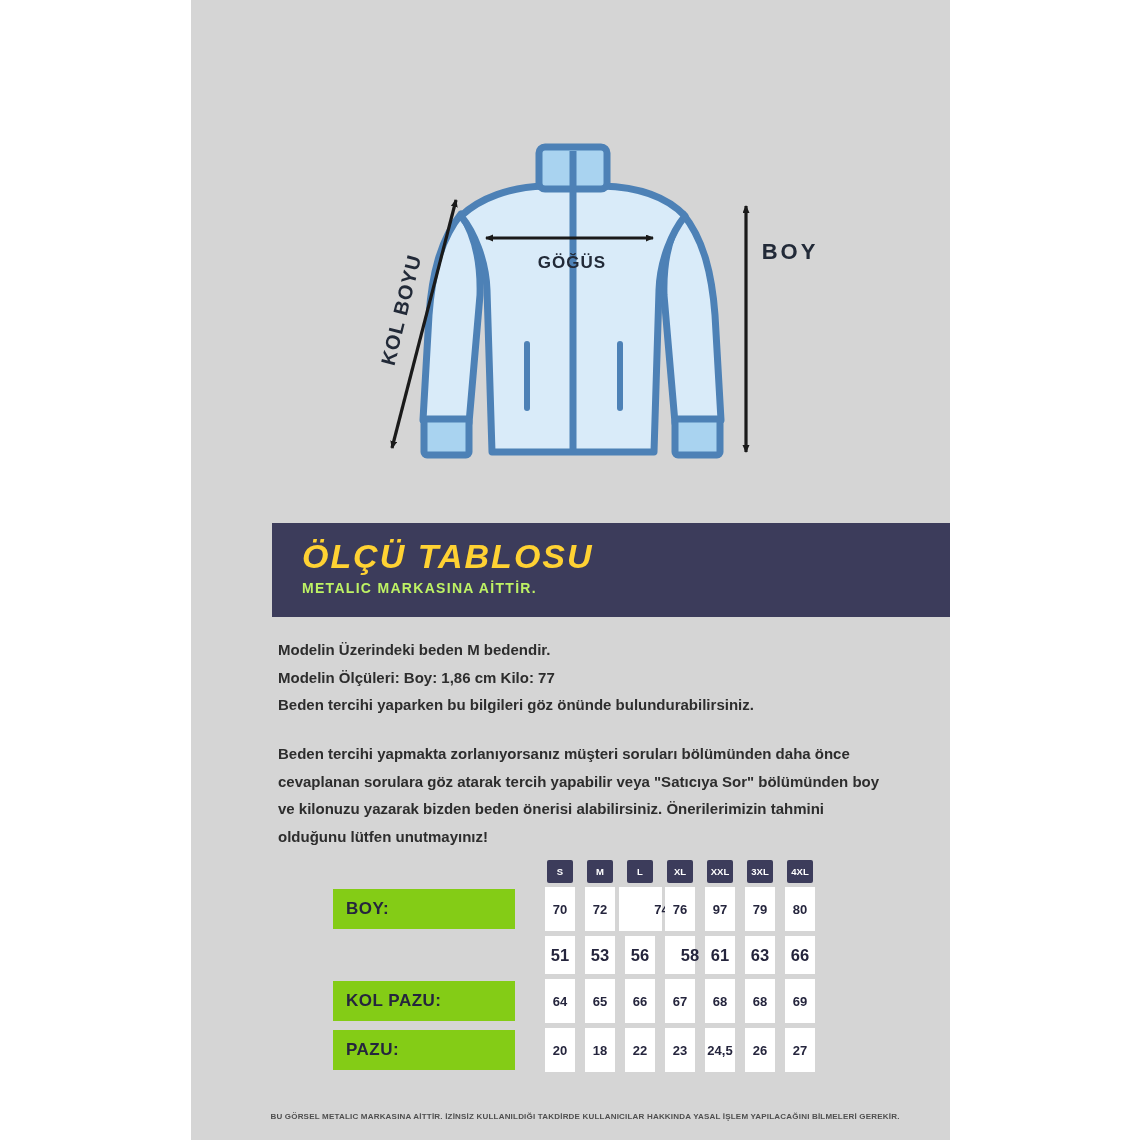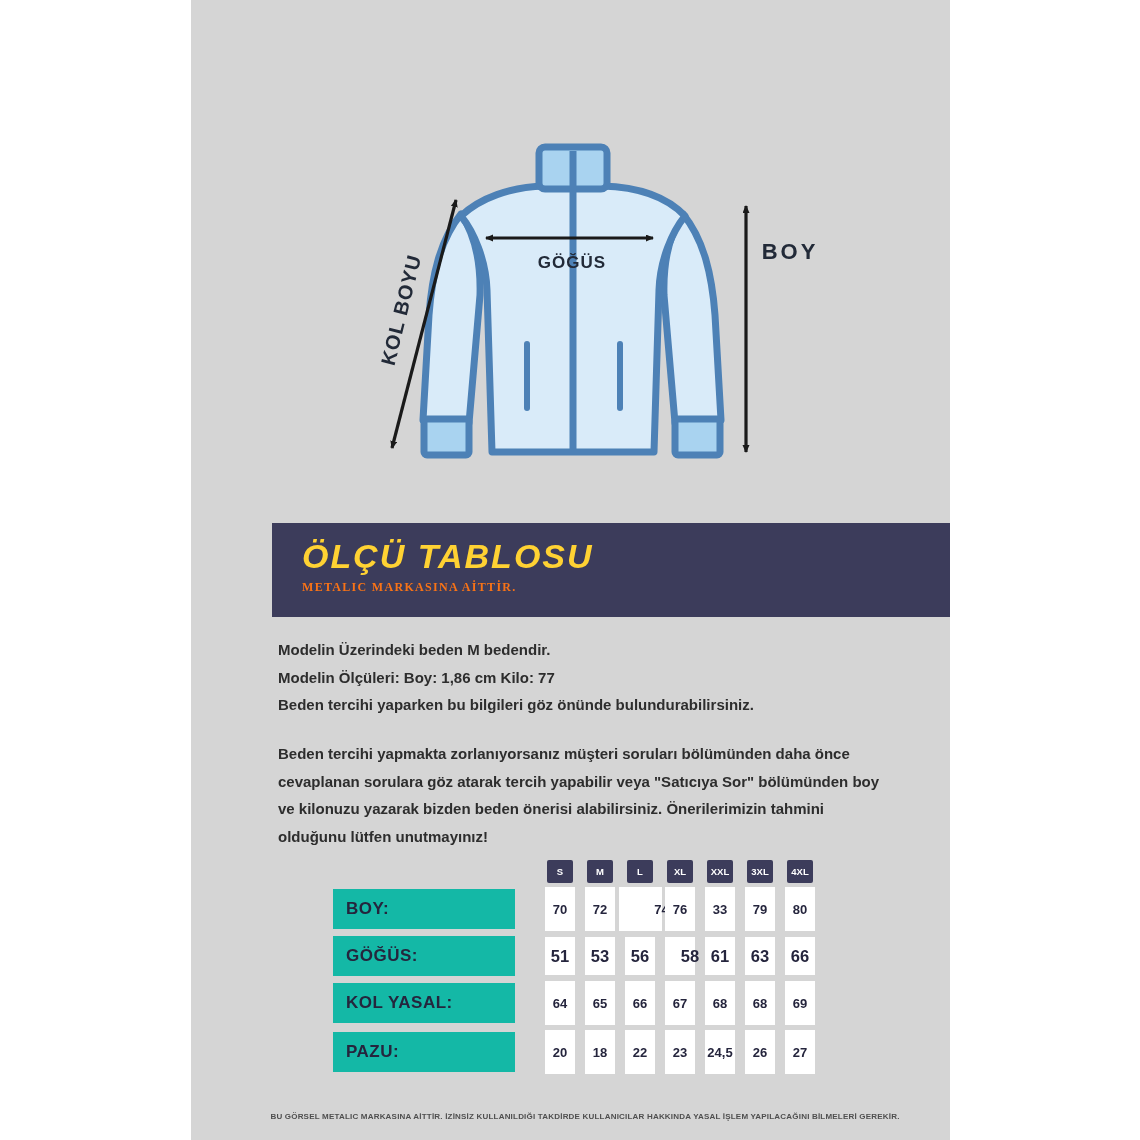--- a/index.html
+++ b/index.html
@@ -14,31 +14,31 @@
   .diagram-svg{position:absolute;left:340px;top:120px;width:500px;height:380px;}
   .jacket-part{fill:var(--jacket-fill);stroke:var(--jacket-outline);stroke-width:7;stroke-linejoin:round;}
   .jacket-trim{fill:var(--jacket-trim);stroke:var(--jacket-outline);stroke-width:7;stroke-linejoin:round;}
   .jacket-line{stroke:var(--jacket-outline);fill:none;}
   .measure-line{stroke:var(--arrow);stroke-width:3.2;fill:none;}
   .measure-label{fill:#222a38;font-weight:bold;font-family:"Liberation Sans",sans-serif;}
   .banner{position:absolute;left:272px;top:523px;width:678px;height:94px;background:var(--navy);
           padding:15px 16px 0 30px;}
   .banner-title{color:var(--yellow);font-size:34px;font-weight:800;font-style:italic;
                 letter-spacing:2px;line-height:1.1;}
-  .banner-subtitle{color:#f97316;font-size:12px;font-weight:bold;letter-spacing:1.3px;margin-top:5px;font-family:Liberation Serif, serif;}
+  .banner-subtitle{color:#bef264;font-size:14px;font-weight:bold;letter-spacing:1.3px;margin-top:5px;}
   .info-block{position:absolute;left:278px;color:var(--text-dark);font-size:15px;font-weight:bold;}
   .info-block div{line-height:27.5px;}
   #info-1{top:636px;}
   #info-2{top:740px;}
   .size-table{position:absolute;left:333px;top:860px;}
   .trow{display:grid;grid-template-columns:182px 25px repeat(7,40px);align-items:center;margin-bottom:5px;}
   .header-row{margin-bottom:4px;}
   .chip{grid-row:1;justify-self:center;width:26px;height:23px;background:var(--navy);color:#ffffff;
         font-size:9.5px;font-weight:bold;display:flex;align-items:center;justify-content:center;border-radius:2px;}
-  .row-label{grid-column:1;grid-row:1;background:#14b8a6;height:40px;display:flex;align-items:center;
+  .row-label{grid-column:1;grid-row:1;background:#84cc16;height:40px;display:flex;align-items:center;
              padding-left:13px;font-weight:bold;font-size:17px;letter-spacing:.5px;color:var(--cell-text);}
   .cell{grid-row:1;justify-self:center;background:#ffffff;width:30px;height:44px;display:flex;
         align-items:center;justify-content:center;font-weight:bold;font-size:13px;color:var(--cell-text);}
   .trow.emphasis .cell{font-size:16.5px;height:38px;}
   .footer-note{position:absolute;left:191px;top:1112px;width:788px;text-align:center;
                font-size:8px;font-weight:600;letter-spacing:.2px;color:#4f4f4f;text-transform:uppercase;}
 </style>
 </head>
 <body>
 
@@ -101,36 +101,35 @@
       <div class="chip" style="grid-column: 7;">XXL</div>
       <div class="chip" style="grid-column: 8;">3XL</div>
       <div class="chip" style="grid-column: 9;">4XL</div>
     </div>
     <div class="trow">
       <div class="row-label">BOY:</div>
       <div class="cell" style="grid-column: 3;">70</div>
       <div class="cell" style="grid-column: 4;">72</div>
       <div class="cell" style="grid-column: 5; padding-left: 43px;">74</div>
       <div class="cell" style="grid-column: 6;">76</div>
-      <div class="cell" style="grid-column: 7;">33</div>
+      <div class="cell" style="grid-column: 7;">97</div>
       <div class="cell" style="grid-column: 8;">79</div>
       <div class="cell" style="grid-column: 9;">80</div>
     </div>
     <div class="trow emphasis">
-      <div class="row-label">GÖĞÜS:</div>
       <div class="cell" style="grid-column: 3;">51</div>
       <div class="cell" style="grid-column: 4;">53</div>
       <div class="cell" style="grid-column: 5;">56</div>
       <div class="cell" style="grid-column: 6; padding-left: 20px;">58</div>
       <div class="cell" style="grid-column: 7;">61</div>
       <div class="cell" style="grid-column: 8;">63</div>
       <div class="cell" style="grid-column: 9;">66</div>
     </div>
     <div class="trow">
-      <div class="row-label">KOL YASAL:</div>
+      <div class="row-label">KOL PAZU:</div>
       <div class="cell" style="grid-column: 3;">64</div>
       <div class="cell" style="grid-column: 4;">65</div>
       <div class="cell" style="grid-column: 5;">66</div>
       <div class="cell" style="grid-column: 6;">67</div>
       <div class="cell" style="grid-column: 7;">68</div>
       <div class="cell" style="grid-column: 8;">68</div>
       <div class="cell" style="grid-column: 9;">69</div>
     </div>
     <div class="trow">
       <div class="row-label">PAZU:</div>

